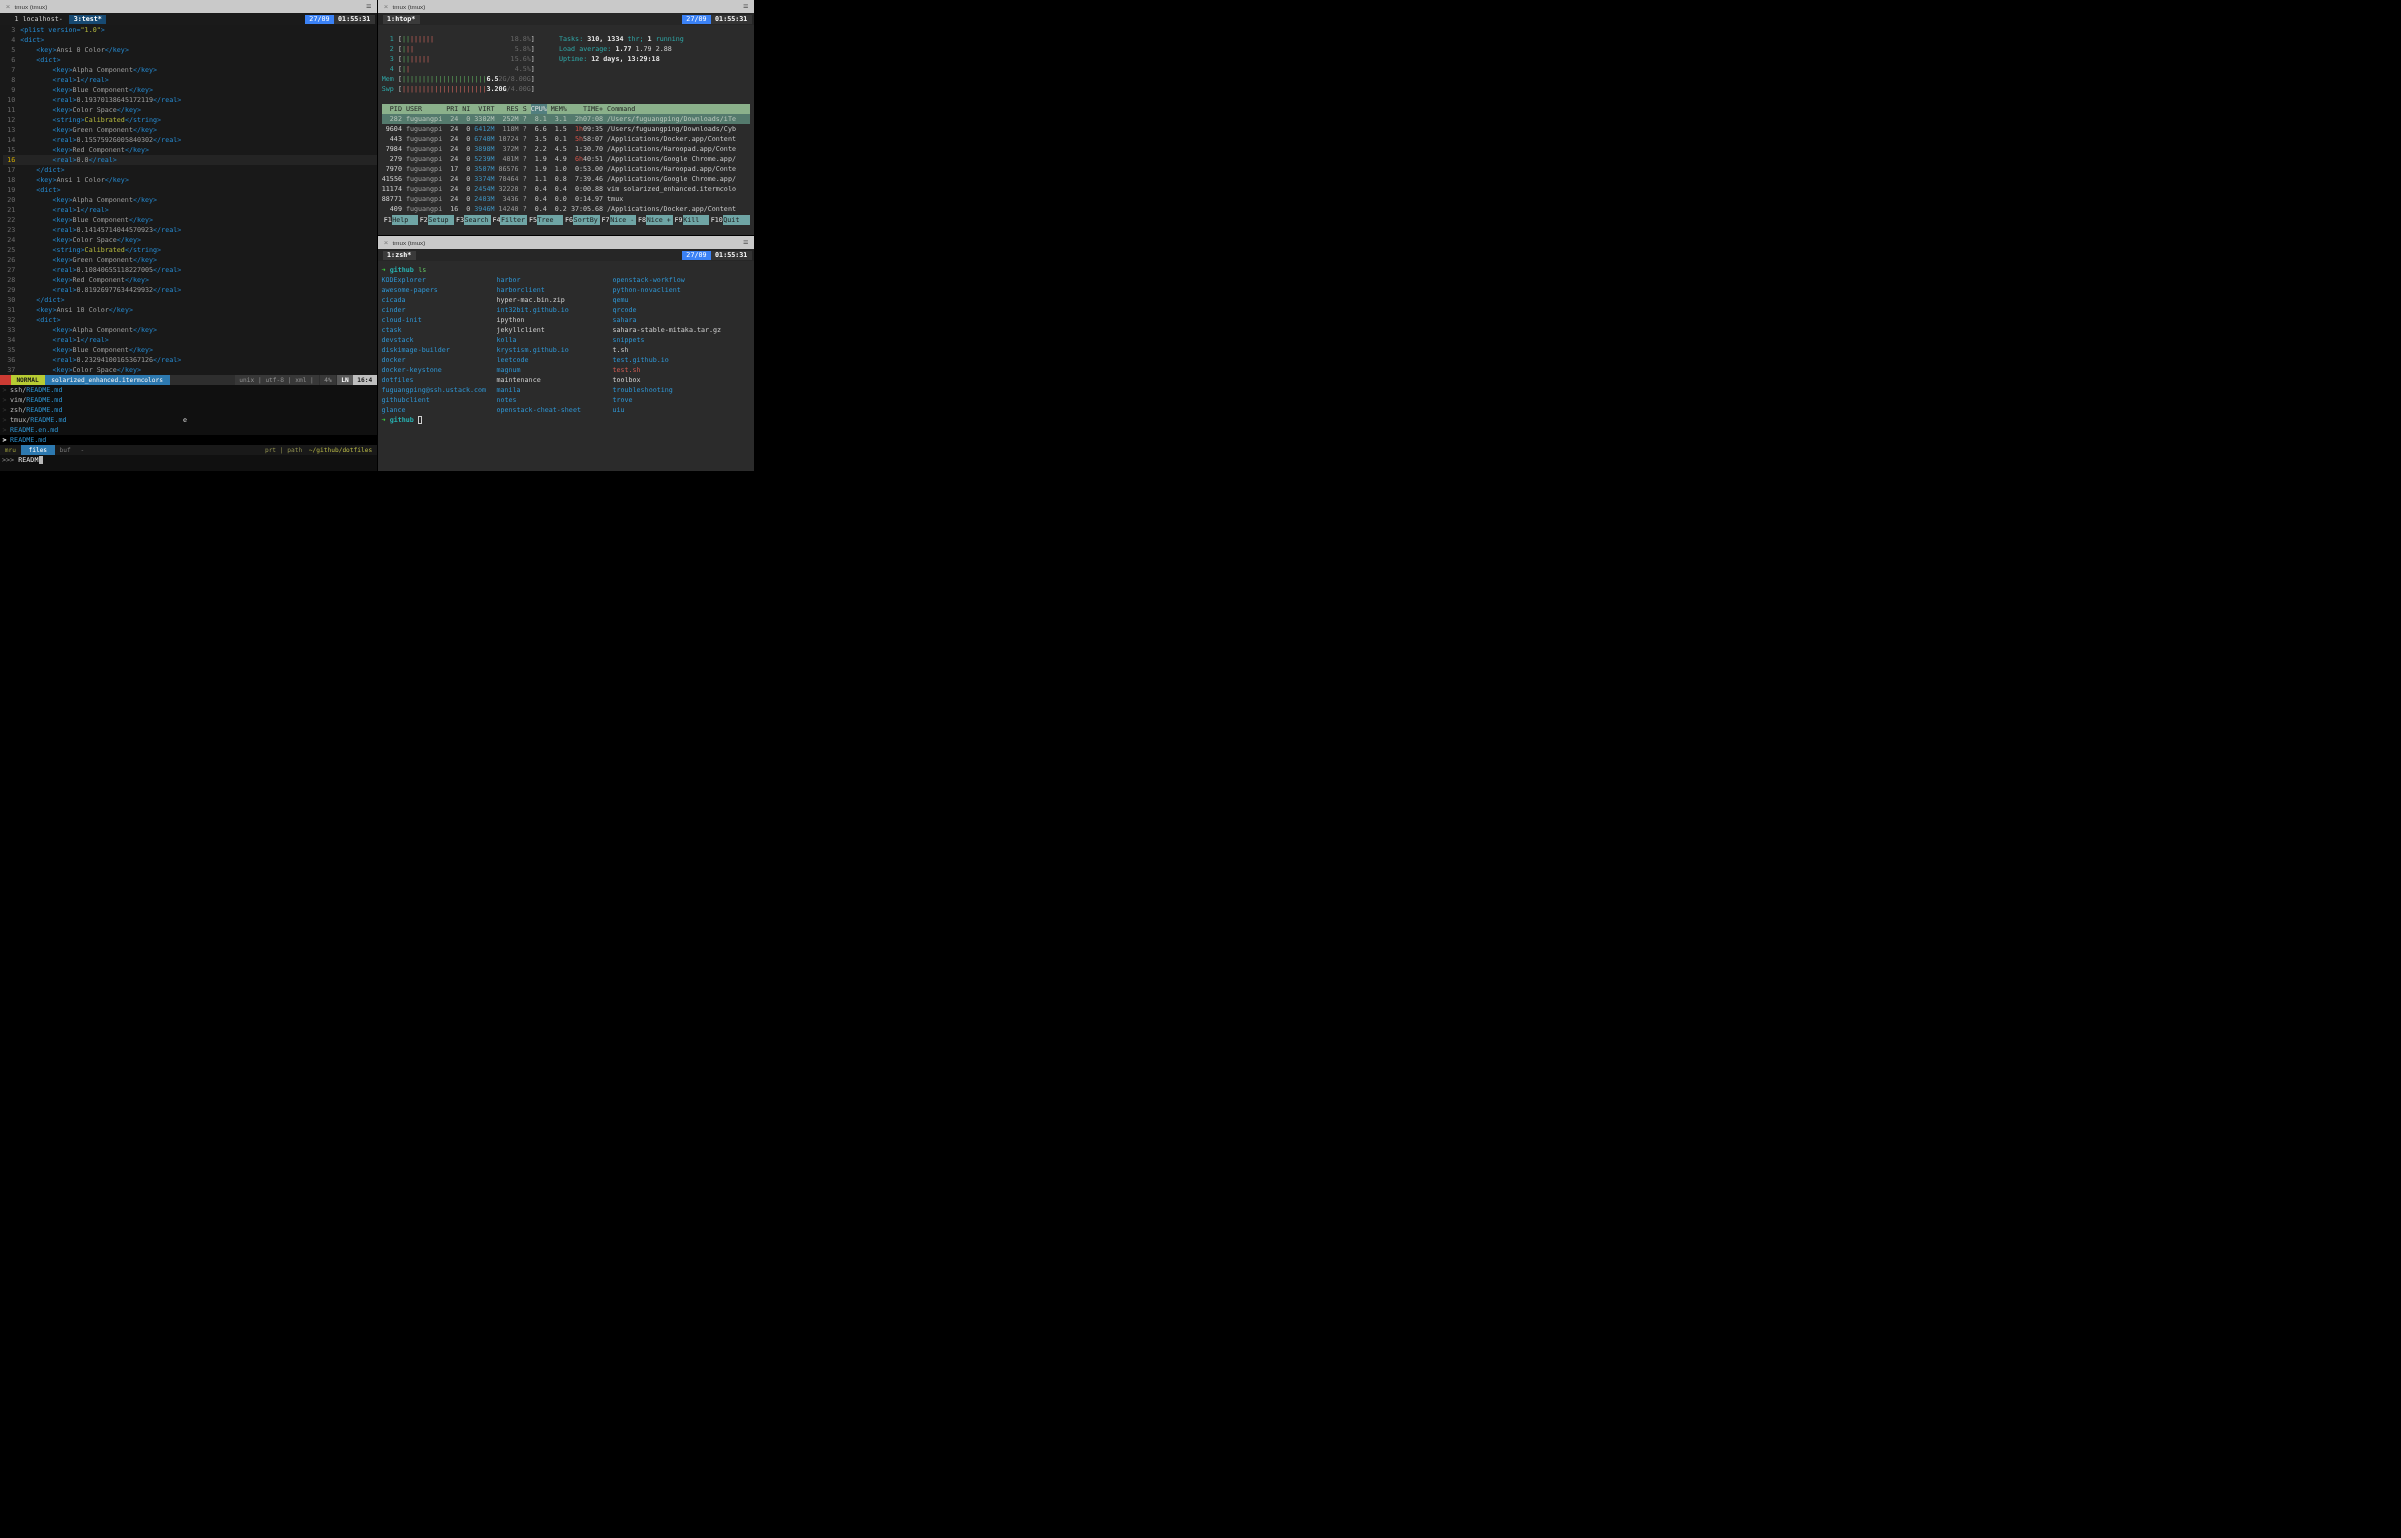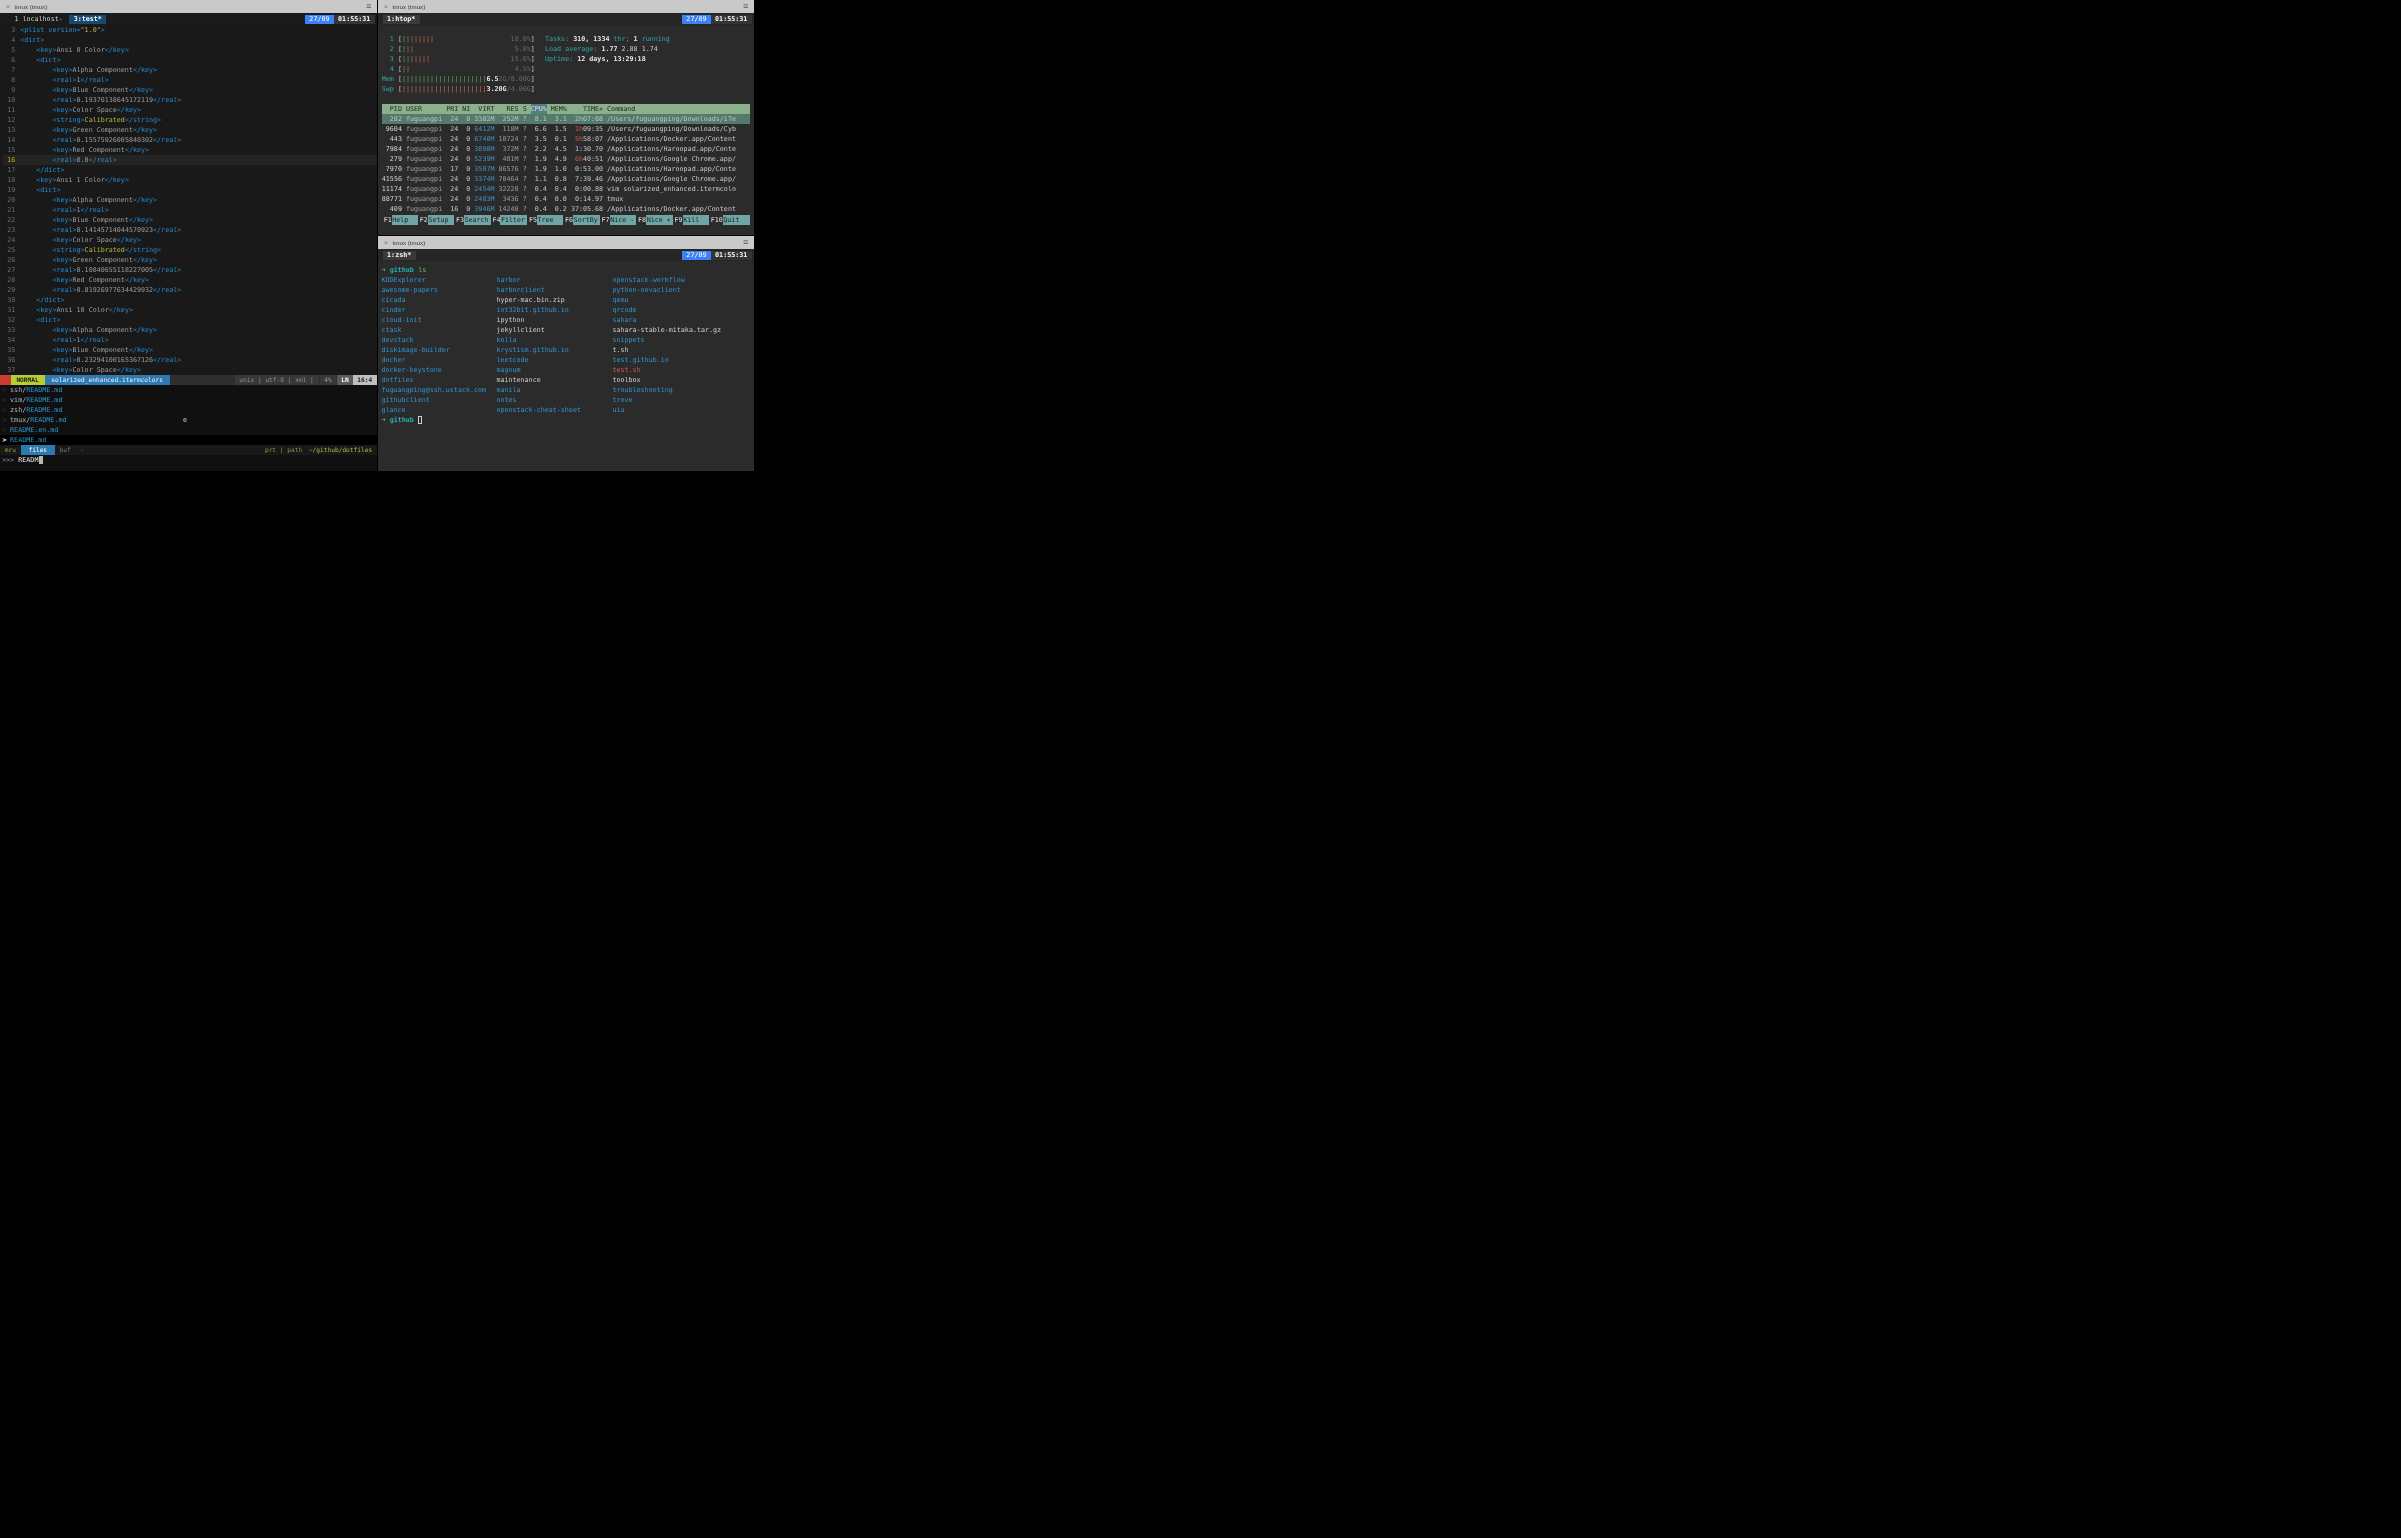--- a/index.html
+++ b/index.html
@@ -82,21 +82,21 @@
   .m-label { width:3ch; flex:none; text-align:right; color:#2fa8a8; margin-right:1ch; }
   .m-br { color:#c4c4c4; }
   .m-bar { width:32ch; flex:none; display:flex; justify-content:space-between; overflow:hidden; white-space:pre; }
   .pipes { white-space:pre; }
   .pipes .g { color:#5fb05f; }
   .pipes .r { color:#d9695f; }
   .m-vw { color:#e8e8e8; font-weight:bold; }
   .m-vd { color:#6a6a6a; }
   .m-pct { color:#6a6a6a; }
 
-  .htop-info { position:absolute; left:167px; top:8.6px; }
+  .htop-info { position:absolute; left:181px; top:8.6px; }
   .i-row { height:10px; white-space:pre; }
   .i-row .l { color:#2fa8a8; }
   .i-row .b { color:#e8e8e8; font-weight:bold; }
   .i-row .n { color:#cfcfcf; }
 
   .ht-table { margin-top:10px; }
   .ht-header { height:10px; display:flex; white-space:pre; background:#8bb18b; color:#1e1e1e; }
   .ht-header span.sortcol { background:#527f7f; color:#e4e4e4; }
   .p-row { height:10px; display:flex; white-space:pre; }
   .c-pid  { width:5ch; flex:none; text-align:right; color:#d8d8d8; }
@@ -251,21 +251,21 @@
     <div>
         <div class="m-row"><span class="m-label">1</span><span class="m-br">[</span><span class="m-bar"><span class="pipes"><span class="g">||</span><span class="r">||||||</span></span><span class="m-pct">18.8%</span></span><span class="m-br">]</span></div>
         <div class="m-row"><span class="m-label">2</span><span class="m-br">[</span><span class="m-bar"><span class="pipes"><span class="g">|</span><span class="r">||</span></span><span class="m-pct">5.8%</span></span><span class="m-br">]</span></div>
         <div class="m-row"><span class="m-label">3</span><span class="m-br">[</span><span class="m-bar"><span class="pipes"><span class="g">||</span><span class="r">|||||</span></span><span class="m-pct">15.6%</span></span><span class="m-br">]</span></div>
         <div class="m-row"><span class="m-label">4</span><span class="m-br">[</span><span class="m-bar"><span class="pipes"><span class="g">|</span><span class="r">|</span></span><span class="m-pct">4.5%</span></span><span class="m-br">]</span></div>
         <div class="m-row"><span class="m-label">Mem</span><span class="m-br">[</span><span class="m-bar"><span class="pipes"><span class="g">|||||||||||||||||||||</span><span class="m-vw">6.5</span><span class="m-vd">2G/8.00G</span></span></span><span class="m-br">]</span></div>
         <div class="m-row"><span class="m-label">Swp</span><span class="m-br">[</span><span class="m-bar"><span class="pipes"><span class="r">|||||||||||||||||||||</span><span class="m-vw">3.20G</span><span class="m-vd">/4.00G</span></span></span><span class="m-br">]</span></div>
       </div>
     <div class="htop-info">
         <div class="i-row"><span class="l">Tasks: </span><span class="b">310, </span><span class="b">1334</span><span class="l"> thr; </span><span class="b">1</span><span class="l"> running</span></div>
-        <div class="i-row"><span class="l">Load average: </span><span class="b">1.77 </span><span class="n">2.88 1.74</span></div>
+        <div class="i-row"><span class="l">Load average: </span><span class="b">1.77 </span><span class="n">1.79 2.88</span></div>
         <div class="i-row"><span class="l">Uptime: </span><span class="b">12 days, 13:29:18</span></div>
       </div>
     <div class="ht-table">
       <div class="ht-header"><span class="c-pid">PID</span><span class="c-user">USER</span><span class="c-pri">PRI</span><span class="c-ni">NI</span><span class="c-virt">VIRT</span><span class="c-res">RES</span><span class="c-s">S</span><span class="c-cpu sortcol">CPU%</span><span class="c-mem">MEM%</span><span class="c-time">TIME+</span><span class="c-cmd">Command</span></div>
       <div>
           <div class="p-row sel"><span class="c-pid">282</span><span class="c-user">fuguangpi</span><span class="c-pri">24</span><span class="c-ni">0</span><span class="c-virt">3302M</span><span class="c-res">252M</span><span class="c-s">?</span><span class="c-cpu">8.1</span><span class="c-mem">3.1</span><span class="c-time"><span>2h07:08</span></span><span class="c-cmd">/Users/fuguangping/Downloads/iTe</span></div>
           <div class="p-row"><span class="c-pid">9604</span><span class="c-user">fuguangpi</span><span class="c-pri">24</span><span class="c-ni">0</span><span class="c-virt">6412M</span><span class="c-res">118M</span><span class="c-s">?</span><span class="c-cpu">6.6</span><span class="c-mem">1.5</span><span class="c-time"><span class="th">1h</span><span>09:35</span></span><span class="c-cmd">/Users/fuguangping/Downloads/Cyb</span></div>
           <div class="p-row"><span class="c-pid">443</span><span class="c-user">fuguangpi</span><span class="c-pri">24</span><span class="c-ni">0</span><span class="c-virt">6740M</span><span class="c-res">10724</span><span class="c-s">?</span><span class="c-cpu">3.5</span><span class="c-mem">0.1</span><span class="c-time"><span class="th">5h</span><span>58:07</span></span><span class="c-cmd">/Applications/Docker.app/Content</span></div>
           <div class="p-row"><span class="c-pid">7984</span><span class="c-user">fuguangpi</span><span class="c-pri">24</span><span class="c-ni">0</span><span class="c-virt">3898M</span><span class="c-res">372M</span><span class="c-s">?</span><span class="c-cpu">2.2</span><span class="c-mem">4.5</span><span class="c-time"><span>1:30.70</span></span><span class="c-cmd">/Applications/Haroopad.app/Conte</span></div>
           <div class="p-row"><span class="c-pid">279</span><span class="c-user">fuguangpi</span><span class="c-pri">24</span><span class="c-ni">0</span><span class="c-virt">5239M</span><span class="c-res">401M</span><span class="c-s">?</span><span class="c-cpu">1.9</span><span class="c-mem">4.9</span><span class="c-time"><span class="th">6h</span><span>40:51</span></span><span class="c-cmd">/Applications/Google Chrome.app/</span></div>

